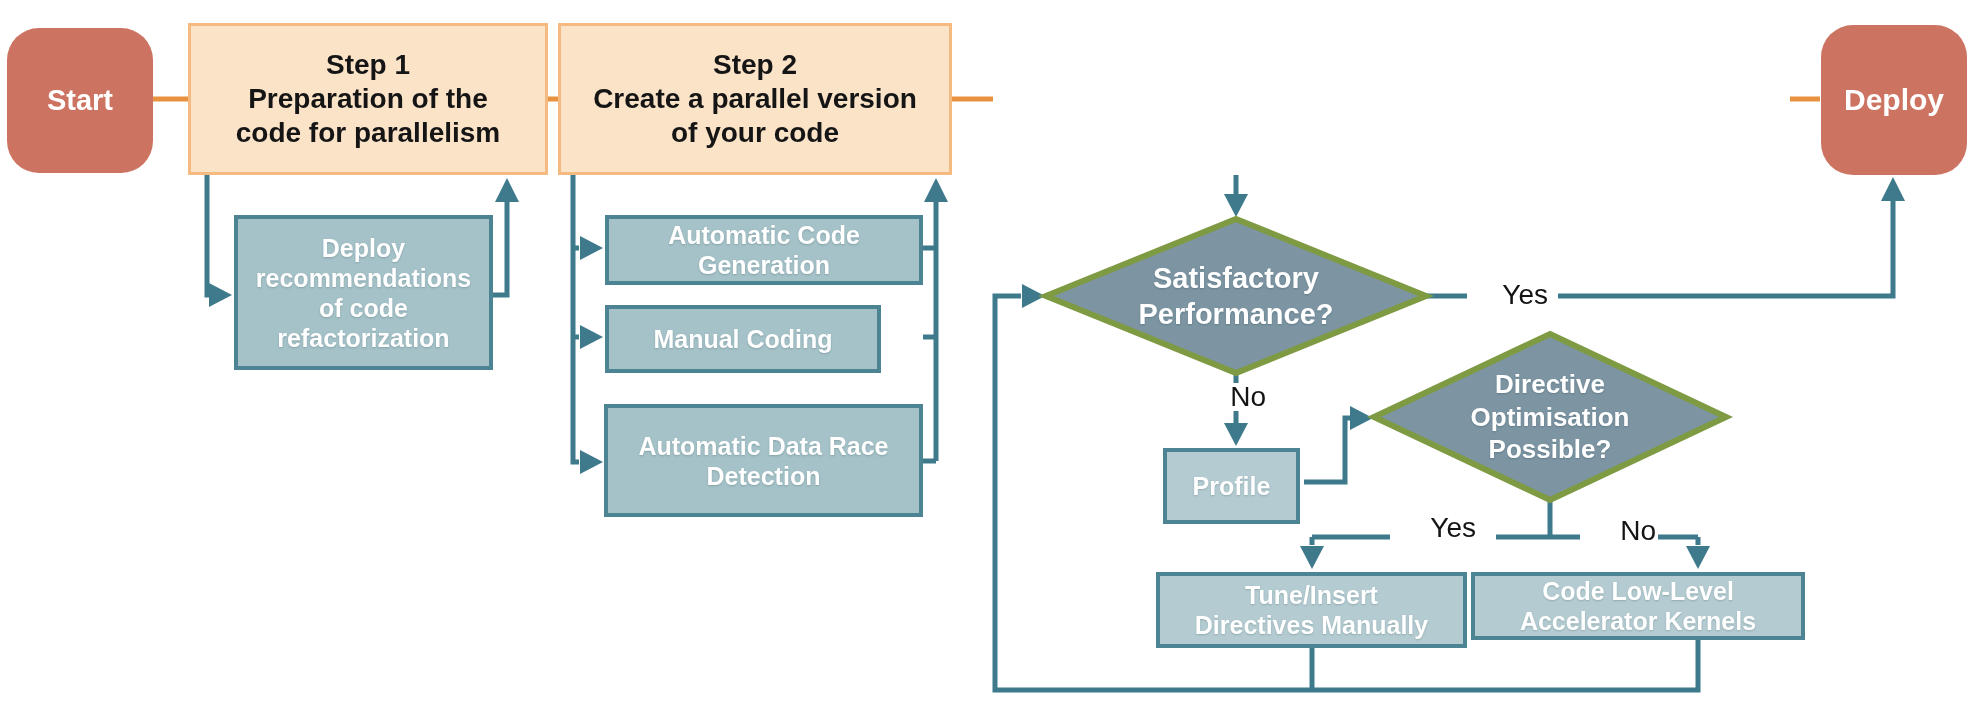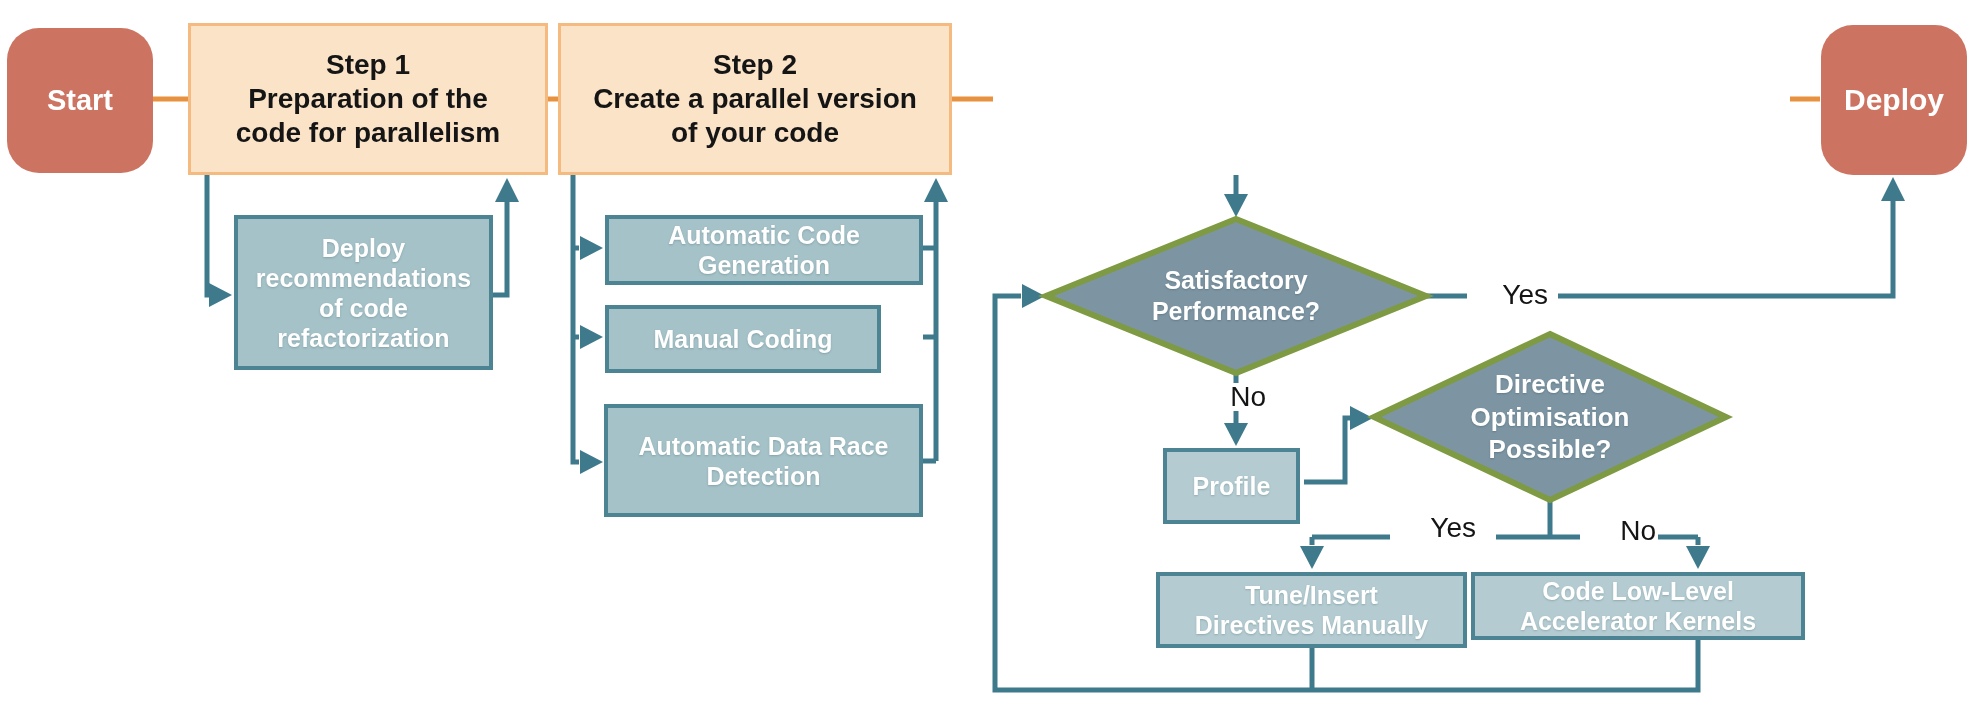--- a/index.html
+++ b/index.html
@@ -33,21 +33,21 @@
   }
   .task{
     border:4px solid var(--task-border); color:var(--text-light); font-weight:bold;
     font-size:25px; line-height:1.2; text-shadow:0 1px 2px rgba(40,70,80,.25);
   }
   .task.dark{background:var(--task-fill-dark);}
   .task.light{background:var(--task-fill-light);}
   .decision-label{
     position:absolute; display:flex; align-items:center; justify-content:center;
     text-align:center; white-space:pre-line; color:var(--text-light);
-    font-weight:bold; font-size:25px; line-height:1.25;
+    font-weight:bold; font-size:29px; line-height:1.25;
     text-shadow:0 1px 2px rgba(40,70,80,.3);
   }
   .decision-label.small{font-size:26px;}
   .edge-label{
     position:absolute; width:72px; text-align:right; font-size:28px;
     color:#141414; line-height:1;
   }
 </style>
 </head>
 <body>

